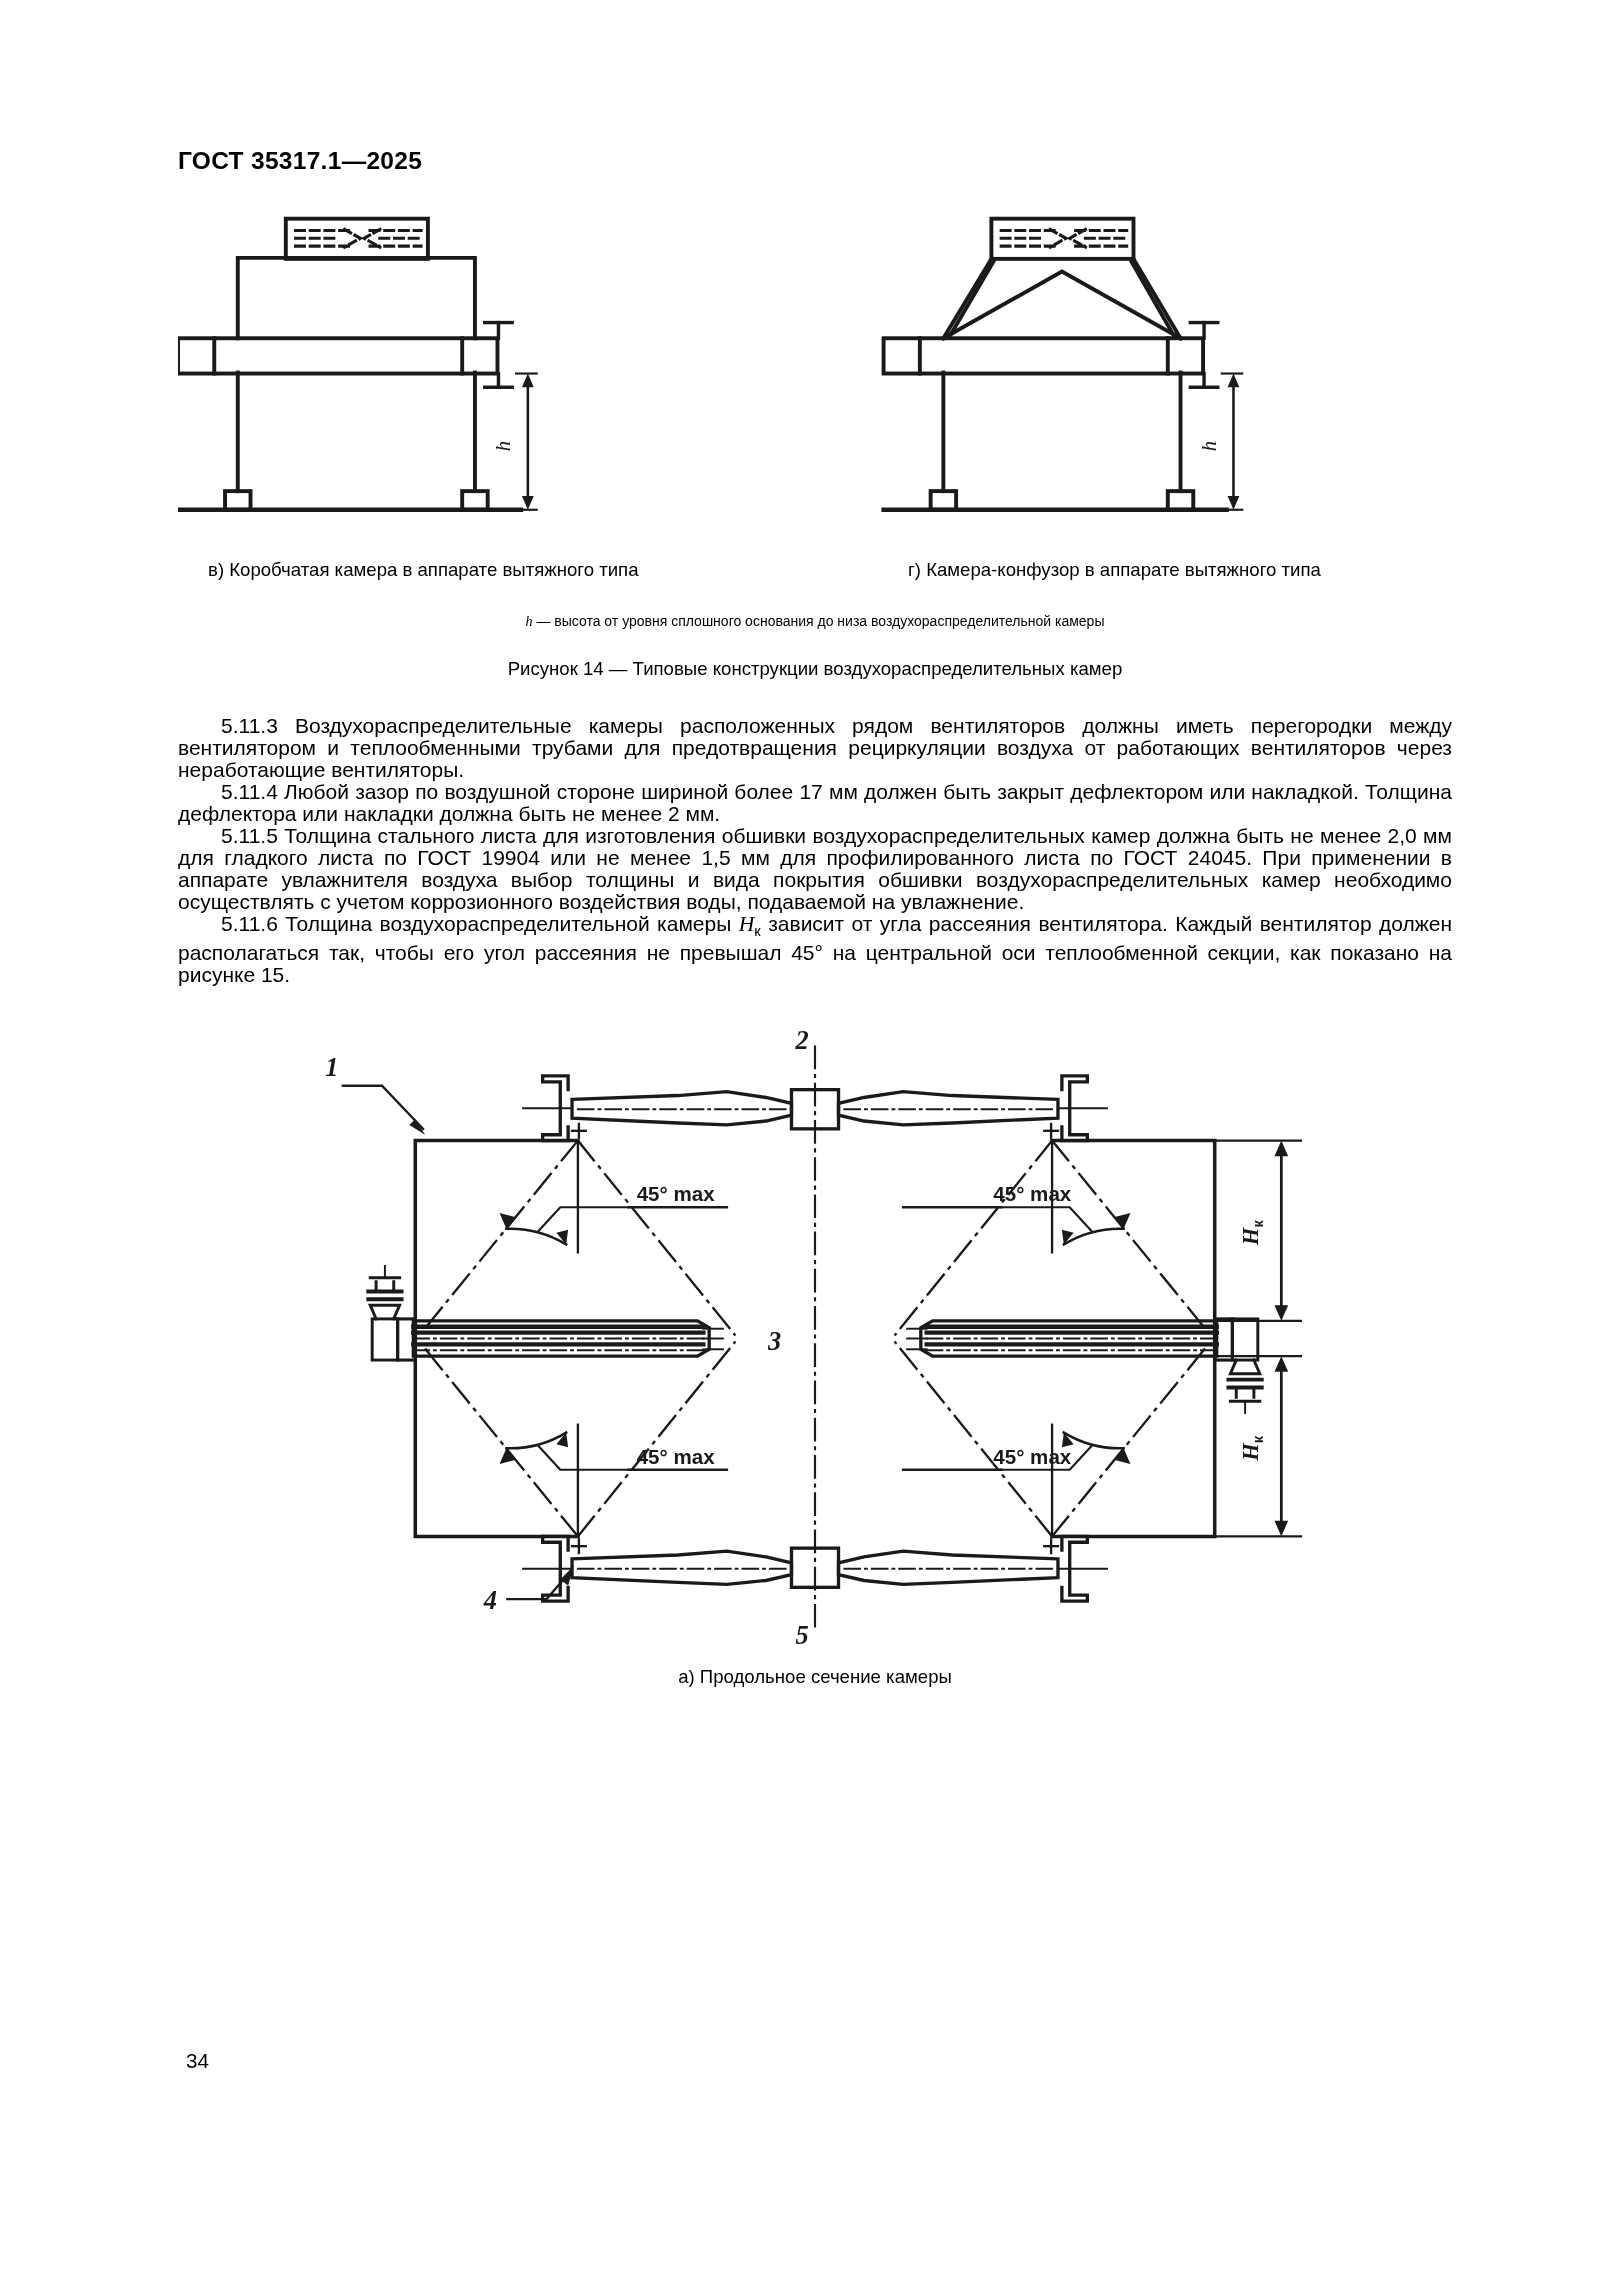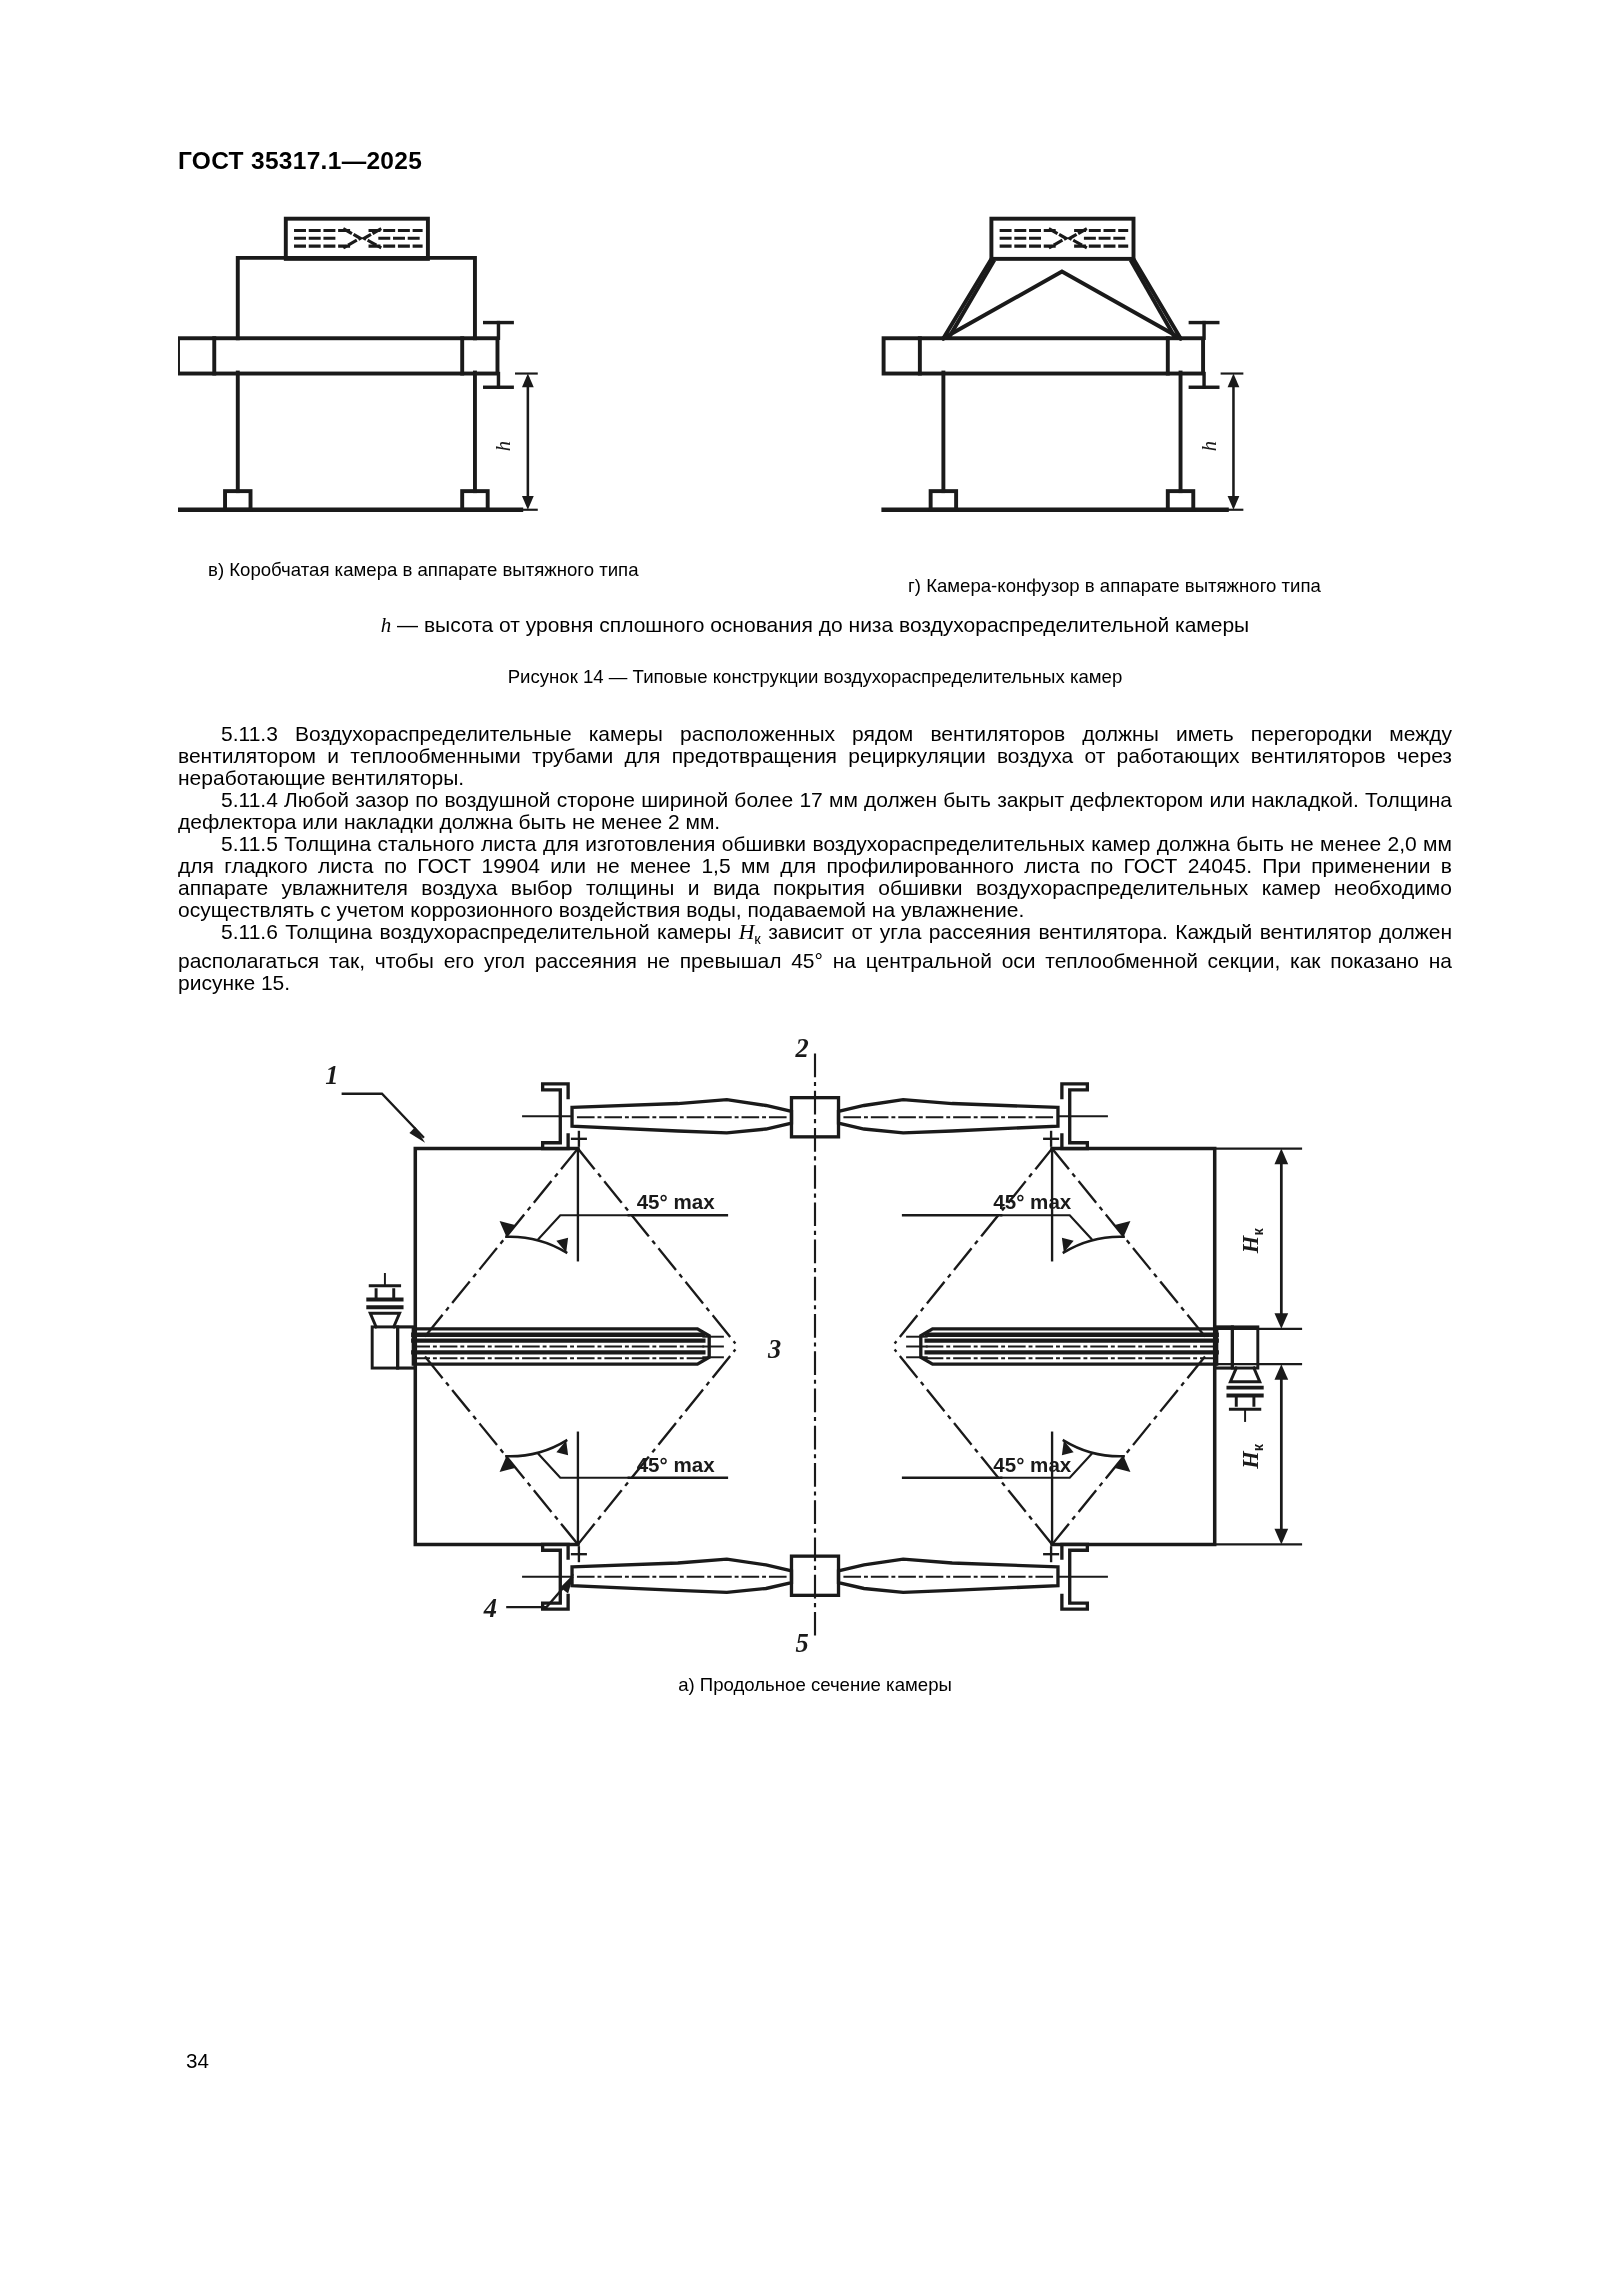--- a/index.html
+++ b/index.html
@@ -43,26 +43,26 @@
   }
   .fig14 svg { display:block; }
 
   .subcaps {
     position: relative;
     height: 33px;
     margin-top: 9.8px;
     font-size: 18.6px;
   }
   .subcap-v { position:absolute; left: 30px;  top: 0; }
-  .subcap-g { position:absolute; left: 730px; top: 16px; text-align: right; }
+  .subcap-g { position:absolute; left: 730px; top: 0; text-align: right; }
 
   .legend-h {
     margin-top: 21.6px;
     text-align: center;
-    font-size: 21px;
+    font-size: 14px;
   }
   .legend-h i { font-family: "Liberation Serif", serif; font-style: italic; }
   .fig14-caption {
     margin-top: 27.4px;
     text-align: center;
     font-size: 18.6px;
   }
 
   
   .body-text {

